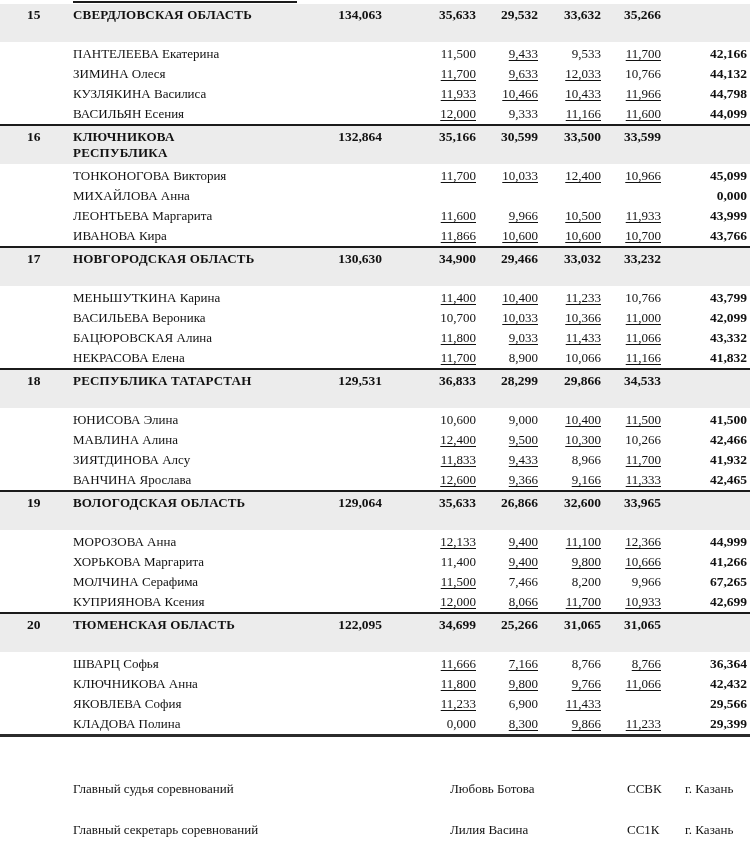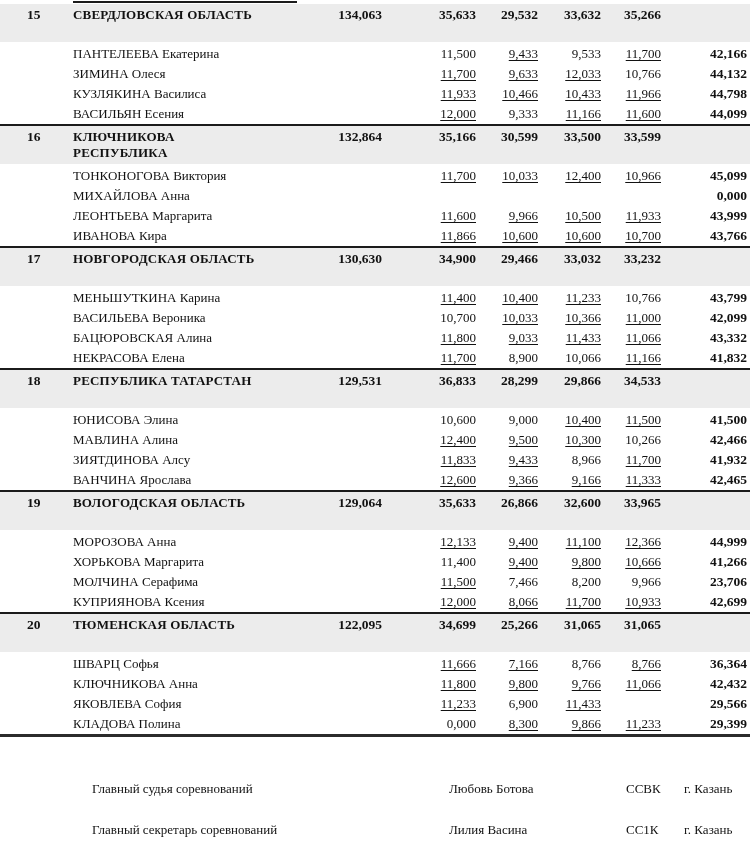--- a/index.html
+++ b/index.html
@@ -24,22 +24,22 @@
   .team-row .num{font-weight:bold;font-size:13.5px;}
   .teamtotal{text-align:right;padding-right:3px;font-size:13px;}
   .team-row .teamtotal{font-weight:bold;font-size:13.5px;}
   .tot{text-align:right;padding-right:3px;font-weight:bold;font-size:13.5px;font-variant-numeric:tabular-nums;}
   .athletes{padding:2px 0 0 0;}
   .athlete-row{height:20px;align-items:center;}
   .u{text-decoration:underline;text-underline-offset:2px;}
   .footer{margin-top:44px;padding-left:73px;font-size:13px;}
   .footer-row{display:flex;align-items:baseline;}
   .footer-row + .footer-row{margin-top:25px;}
-  .f-label{width:357px;margin-left:19px;}
-  .f-name{width:177px;}
+  .f-label{width:357px;}
+  .f-name{width:177px;margin-left:20px;}
   .f-cat{width:58px;}
 </style>
 </head>
 <body>
 
 <div class="page">
 
   <div class="results" id="results-table">
   <section class="team-section first">
     <div class="grid-row team-row">
@@ -319,21 +319,21 @@
   </div>
 
   <div class="grid-row athlete-row">
     <div class="cell rank"></div>
     <div class="cell name">МОЛЧИНА Серафима</div>
     <div class="cell teamtotal"></div>
     <div class="cell num u">11,500</div>
     <div class="cell num">7,466</div>
     <div class="cell num">8,200</div>
     <div class="cell num">9,966</div>
-    <div class="cell tot">23,706</div>
+    <div class="cell tot">67,265</div>
   </div>
 
   <div class="grid-row athlete-row">
     <div class="cell rank"></div>
     <div class="cell name">КУПРИЯНОВА Ксения</div>
     <div class="cell teamtotal"></div>
     <div class="cell num u">12,000</div>
     <div class="cell num u">8,066</div>
     <div class="cell num u">11,700</div>
     <div class="cell num u">10,933</div>

